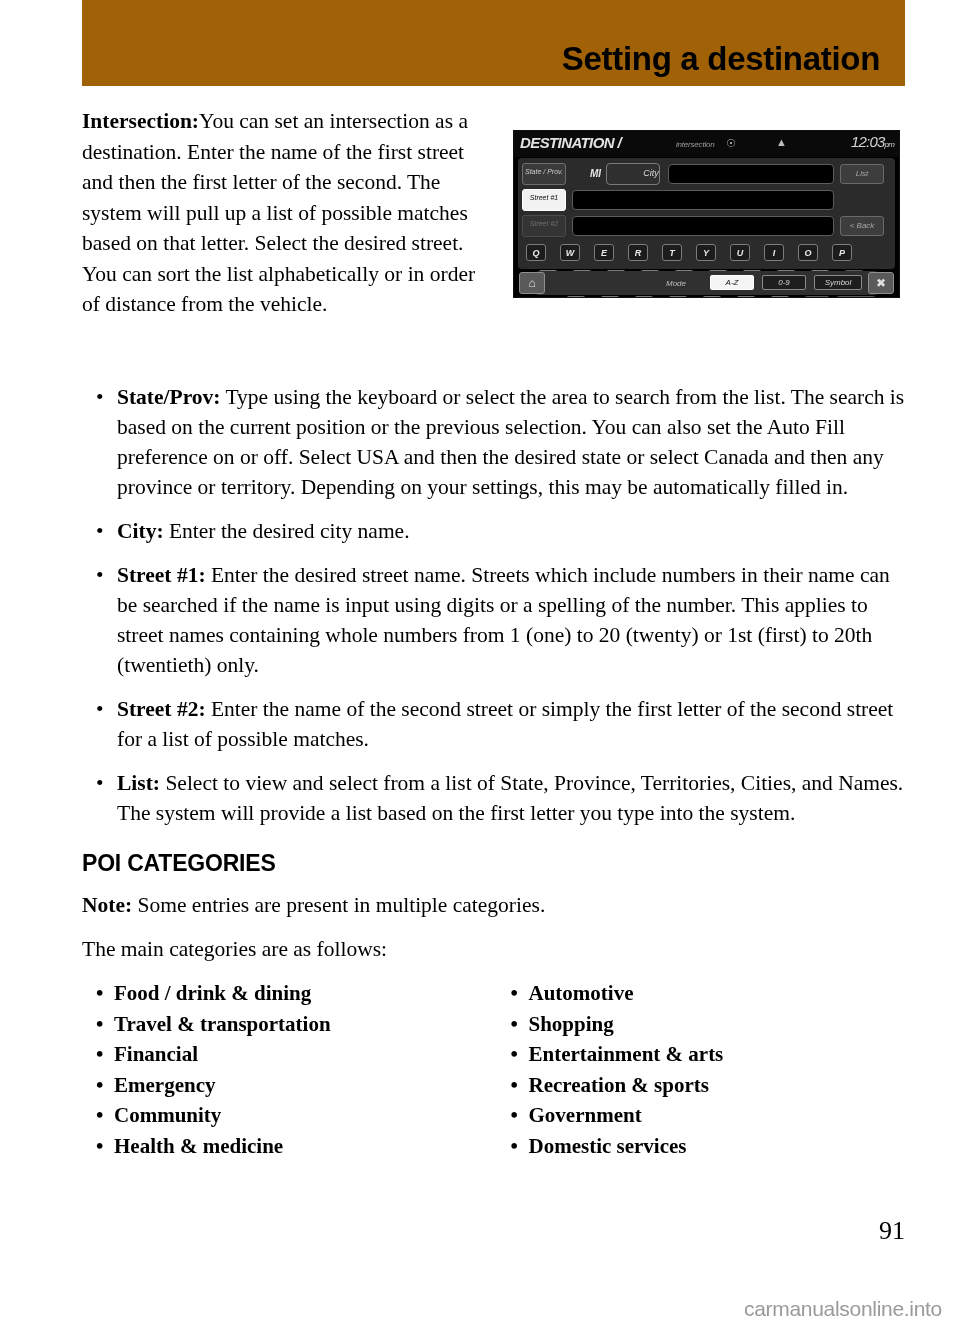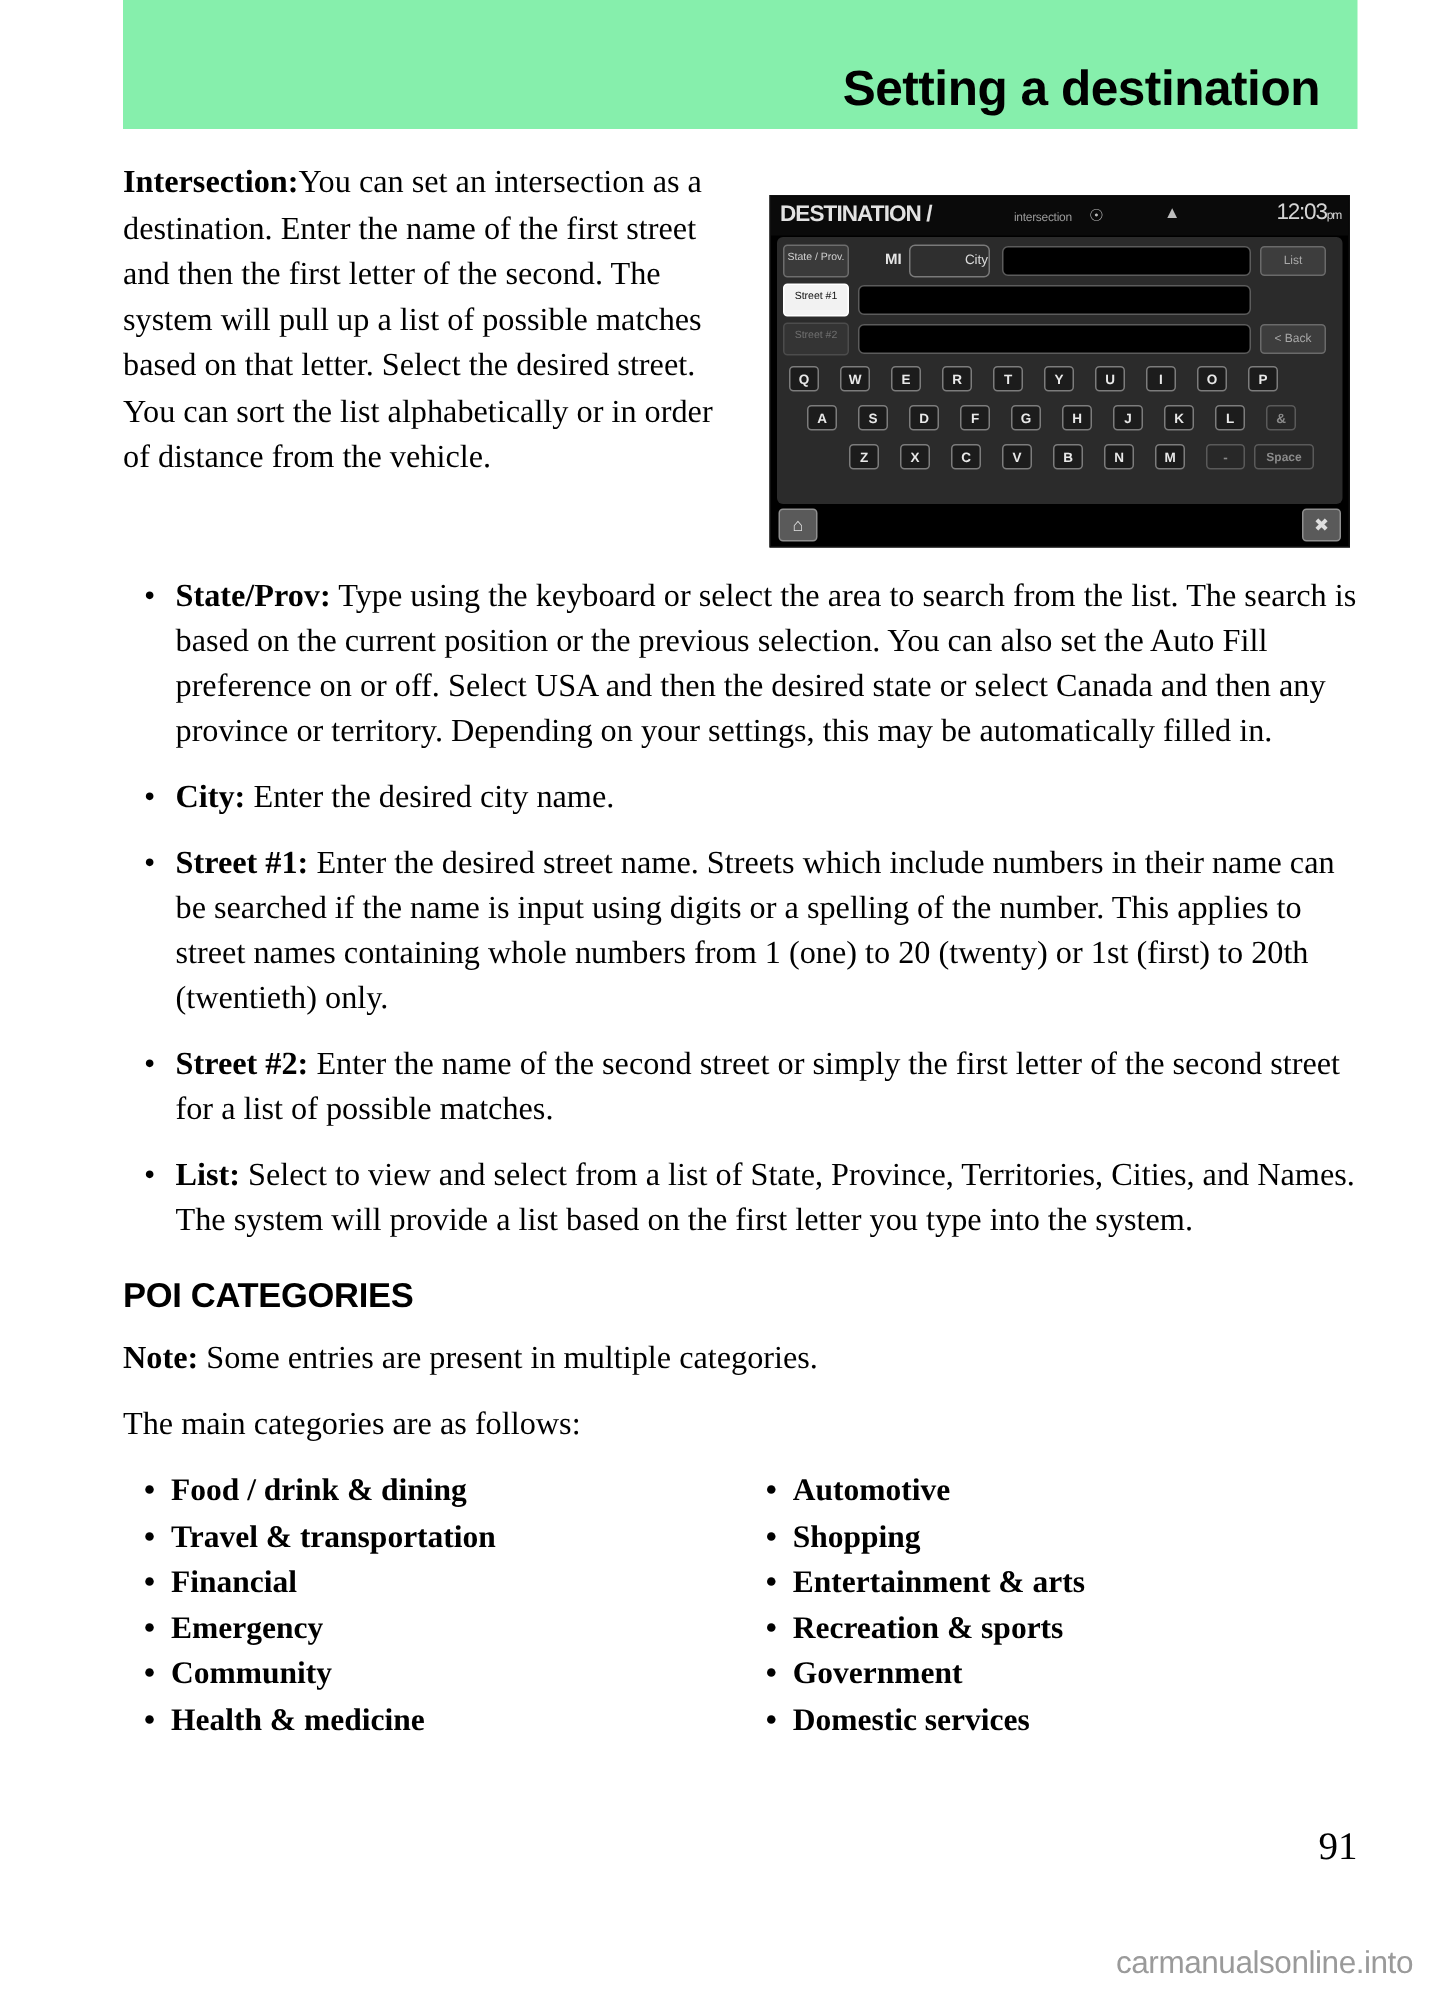--- a/index.html
+++ b/index.html
@@ -16,21 +16,21 @@
     overflow: hidden;
   }
 
   
   .header-band {
     position: absolute;
     left: 82px;
     top: 0px;
     width: 823px;
     height: 86px;
-    background: #86efac;
+    background: #a16207;
     box-sizing: border-box;
   }
   .header-title {
     position: absolute;
     right: 25px;
     bottom: 8px;
     font-family: "Liberation Sans", "DejaVu Sans", sans-serif;
     font-weight: bold;
     font-size: 33px;
     letter-spacing: -0.3px;
@@ -62,26 +62,27 @@
     text-align: left;
   }
   .intro-text b { font-weight: bold; margin-top: 40px; }
 
   
   .nav-shot {
     position: absolute;
     left: 431px;
     top: 24px;
     width: 387px;
-    height: 235px;
+    height: 168px;
     background: #000000;
     border: 1px solid #111;
     box-sizing: border-box;
     overflow: hidden;
     font-family: "Liberation Sans", "DejaVu Sans", sans-serif;
+    font-style: italic;
   }
   .nav-statusbar {
     position: absolute;
     left: 0; top: 0;
     width: 100%;
     height: 26px;
     background: #0a0a0a;
     color: #d8d8d8;
   }
   .nav-title {
@@ -396,20 +397,26 @@
           <div class="key" style="left:150px; top:138px;">V</div>
           <div class="key" style="left:184px; top:138px;">B</div>
           <div class="key" style="left:218px; top:138px;">N</div>
           <div class="key" style="left:252px; top:138px;">M</div>
           <div class="key faint mid" style="left:286px; top:138px;">-</div>
           <div class="key faint wide" style="left:318px; top:138px; font-size:8px;">Space</div>
         </div>
 
       </div>
 
+      <div class="nav-bottombar">
+        <span class="mode-label">Mode</span>
+        <div class="mode-btn on" style="left:174px; width:44px;">A-Z</div>
+        <div class="mode-btn" style="left:226px; width:44px;">0-9</div>
+        <div class="mode-btn" style="left:278px; width:48px;">Symbol</div>
+      </div>
 
       <div class="corner-btn" style="left:5px; bottom:3px;">⌂</div>
       <div class="corner-btn" style="right:5px; bottom:3px;">✖</div>
     </div>
   </div>
 
   <div class="bullets">
 
     <div class="bullet">
       <span class="dot">•</span>

